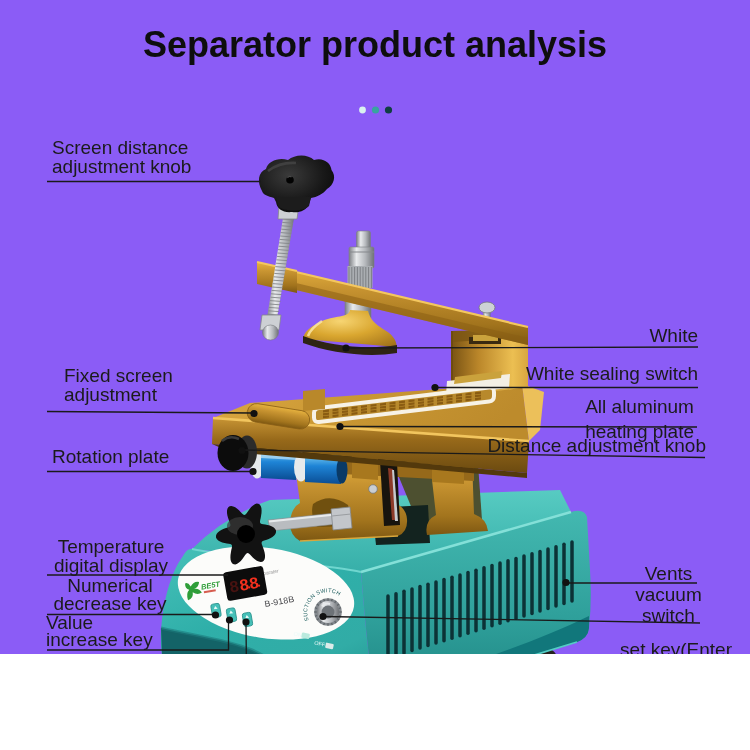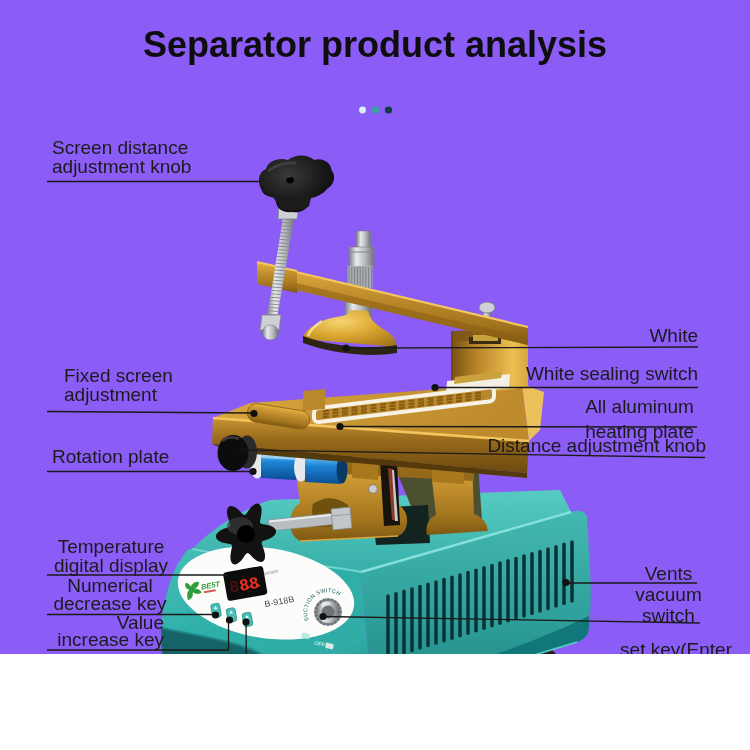--- a/index.html
+++ b/index.html
@@ -386,20 +386,20 @@
         <circle cx="229.5" cy="620" r="3.6"></circle>
         <circle cx="246" cy="622" r="3.6"></circle>
       </g>
 
   </svg>
   <div class="lbl" style="left:52px;top:139px;">Screen distance<br>adjustment knob</div>
   <div class="lbl" style="left:64px;top:367px;">Fixed screen<br>adjustment</div>
   <div class="lbl" style="left:52px;top:448px;">Rotation plate</div>
   <div class="lbl" style="left:52px;top:538px;width:118px;text-align:center;">Temperature<br>digital display</div>
   <div class="lbl" style="left:52px;top:577px;width:116px;text-align:center;line-height:18px;">Numerical<br>decrease key</div>
-  <div class="lbl" style="left:46px;top:615px;width:118px;text-align:right;line-height:16.5px;">Value<br>increase key</div>
+  <div class="lbl" style="left:46px;top:615px;width:118px;text-align:left;line-height:16.5px;">Value<br>increase key</div>
   <div class="lbl" style="right:52px;top:327px;">White</div>
   <div class="lbl" style="right:52px;top:365px;">White sealing switch</div>
   <div class="lbl" style="right:56px;top:394px;text-align:left;line-height:25px;">All aluminum<br>heating plate</div>
   <div class="lbl" style="right:44px;top:437px;margin-left:48px;">Distance adjustment knob</div>
   <div class="lbl" style="left:616px;top:563px;width:105px;text-align:center;line-height:21px;">Vents<br>vacuum<br>switch</div>
   <div class="lbl" style="left:569px;top:635px;width:163px;text-align:right;line-height:29px;">set key(Enter<br>temperature mode)</div>
 </div>
 
 </body></html>

